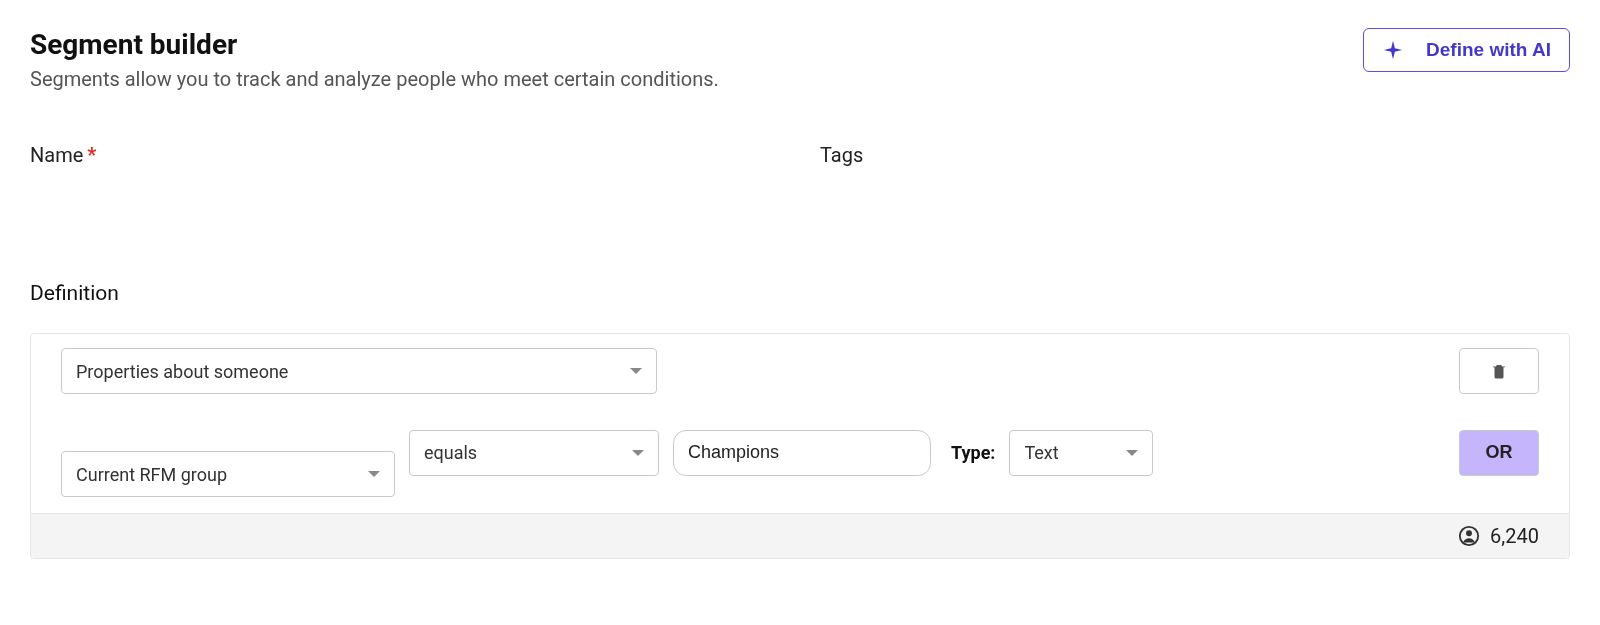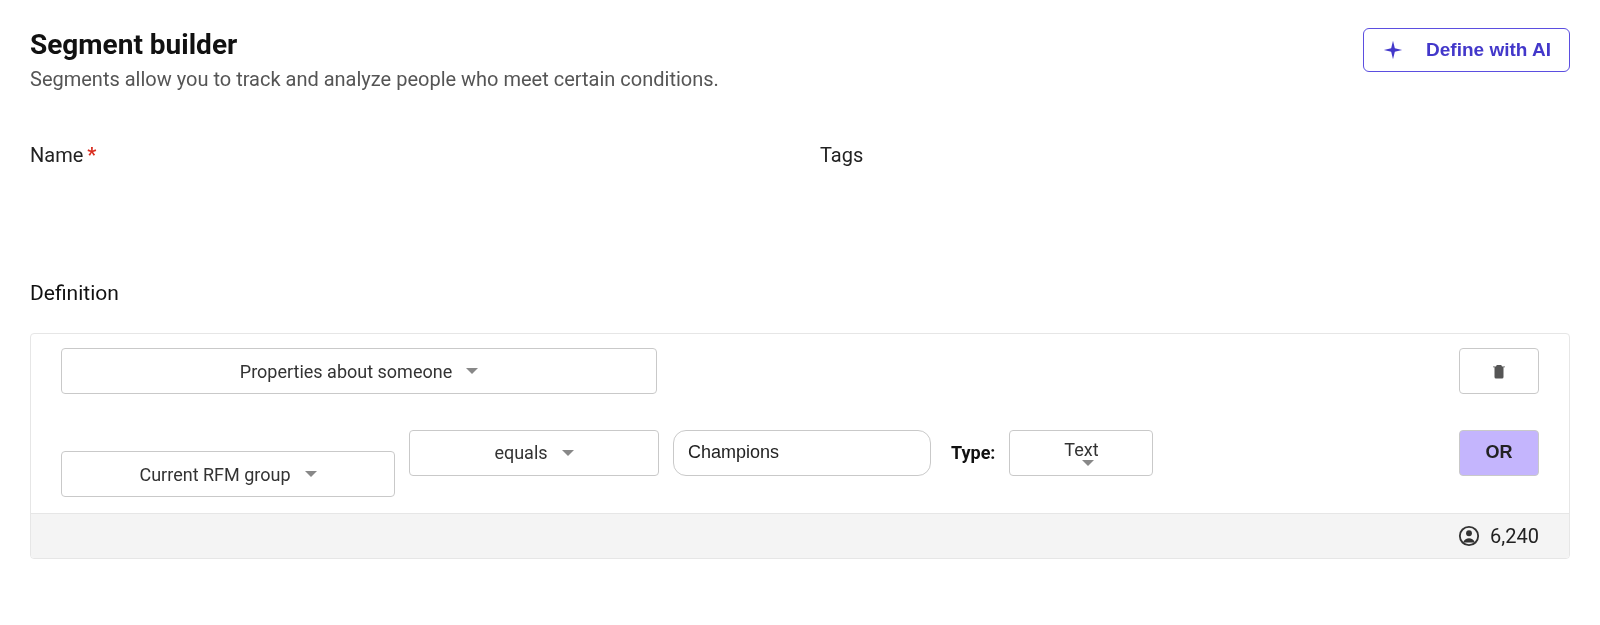--- a/index.html
+++ b/index.html
@@ -92,21 +92,21 @@
   }
   .def-row1, .def-row2 {
     display: flex;
     align-items: center;
     gap: 14px;
   }
   .def-row2 { margin-top: 14px; }
   .select {
     display: inline-flex;
     align-items: center;
-    justify-content: center;
+    justify-content: space-between;
     border: 1px solid #c9c9c9;
     border-radius: 4px;
     background: #fff;
     padding: 0 14px;
     height: 46px;
     font-size: 18px;
     color: #333;
     cursor: pointer;
   }
   .select .caret {
@@ -123,21 +123,21 @@
     border: 1px solid #c9c9c9;
     border-radius: 13px;
     height: 46px;
     padding: 0 14px;
     font-size: 18px;
     color: #222;
     width: 258px;
     outline: none;
   }
   .type-label { font-size: 18px; font-weight: 700; color: #111; margin-left: 6px; }
-  .sel-type  { width: 144px; flex-direction: column; }
+  .sel-type  { width: 144px; }
   .right-btns {
     display: flex;
     flex-direction: column;
     gap: 14px;
     margin-left: auto;
   }
   .icon-btn {
     width: 80px; height: 46px;
     border: 1px solid #c9c9c9;
     border-radius: 4px;

